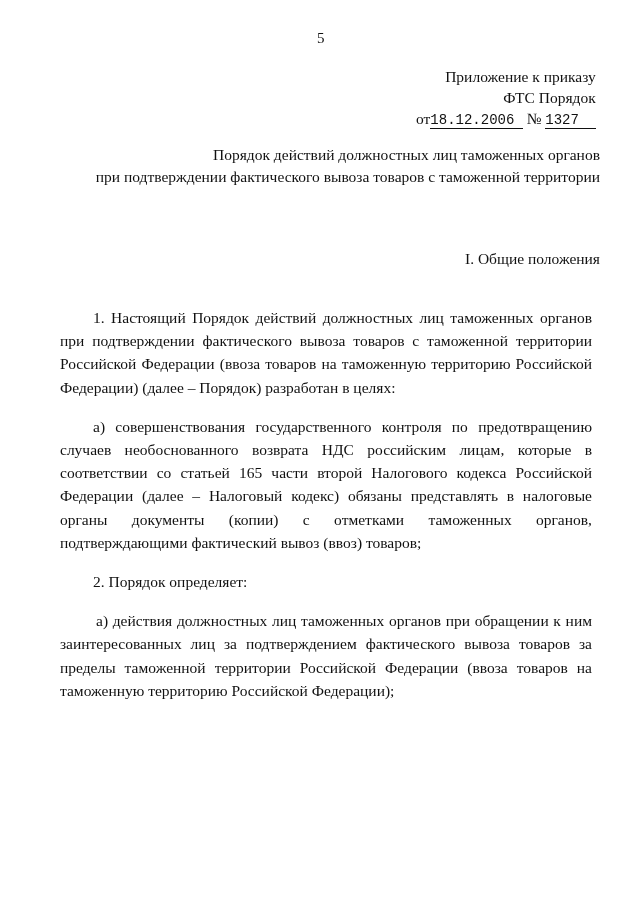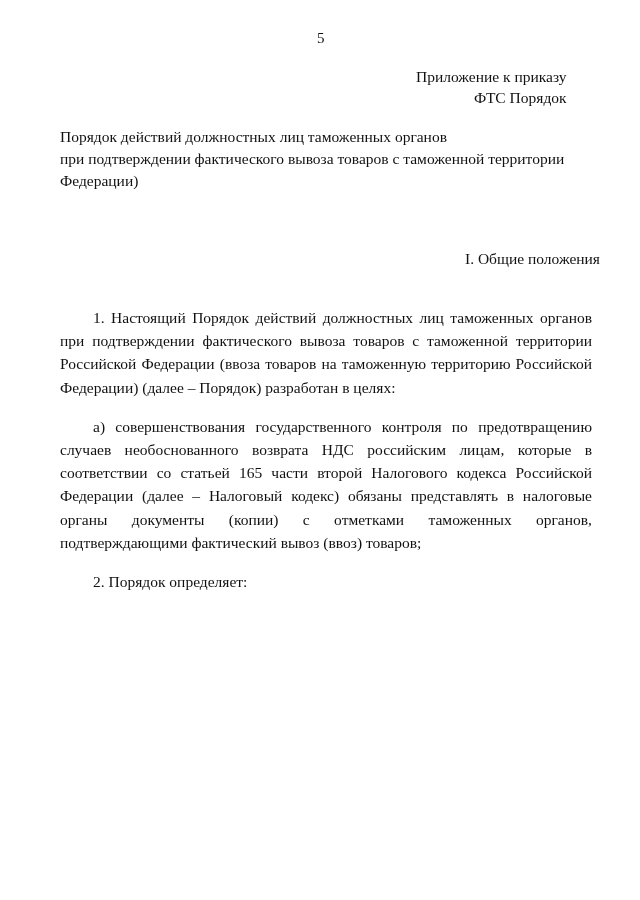--- a/index.html
+++ b/index.html
@@ -17,22 +17,22 @@
       font-size: 15.5px; line-height: 21px;
     }
     .appendix .line { white-space: nowrap; text-align: right; }
     .mono {
       font-family: "Liberation Mono", "DejaVu Sans Mono", monospace;
       font-size: 14px;
       border-bottom: 1px solid #111;
       padding-bottom: 0px;
     }
     .title {
-      position: absolute; top: 126px; left: 60px; width: 540px;
-      text-align: left; font-size: 15.5px; line-height: 22px;
+      position: absolute; top: 144px; left: 60px; width: 540px;
+      text-align: right; font-size: 15.5px; line-height: 22px;
     }
     .title div { white-space: nowrap; }
     .section {
       position: absolute; top: 250px; left: 60px; width: 540px;
       text-align: right; font-size: 15.5px;
     }
     .body-text {
       position: absolute; top: 290px; left: 86px; width: 506px;
       font-size: 15.5px; line-height: 23.2px;
     }
@@ -43,27 +43,32 @@
     }
   </style>
 </head>
 <body>
 
 <div class="page-number">5</div>
 
 <div class="appendix">
   <div class="line">Приложение к приказу</div>
   <div class="line">ФТС Порядок</div>
+  <div class="line">
+    <span>от</span><span class="mono"><span>18.12.2006</span>&nbsp;</span>
+    <span>№</span>
+    <span class="mono"><span>1327</span>&nbsp;&nbsp;</span>
+  </div>
 </div>
 
 <div class="title">
   <div>Порядок действий должностных лиц таможенных органов</div>
   <div>при подтверждении фактического вывоза  товаров с таможенной территории</div>
-  <div>Федерации)</div>
 </div>
 
 <div class="section">I. Общие положения</div>
 
 <div class="body-text">
   <p class="para" style="margin-left:-26px; text-indent:33px; width:532px;">1. Настоящий  Порядок действий должностных лиц таможенных органов при подтверждении фактического вывоза товаров с таможенной территории Российской Федерации (ввоза товаров на таможенную территорию Российской Федерации) (далее – Порядок)  разработан в целях:</p>
   <p class="para" style="margin-left:-26px; text-indent:33px; width:532px;">а) совершенствования государственного контроля  по предотвращению случаев необоснованного возврата НДС российским лицам, которые в соответствии  со статьей 165  части второй  Налогового кодекса Российской Федерации (далее – Налоговый кодекс) обязаны представлять в налоговые органы документы (копии) с отметками таможенных  органов, подтверждающими фактический вывоз  (ввоз) товаров;</p>
   <p class="para" style="margin-left:-26px; text-indent:33px; width:532px;">2.  Порядок определяет:</p>
+  <p class="para" style="margin-left:-26px; text-indent:36px; width:532px;">а) действия должностных лиц таможенных органов при обращении к ним заинтересованных лиц за подтверждением фактического вывоза товаров за пределы таможенной территории Российской Федерации (ввоза товаров на таможенную территорию Российской Федерации);</p>
 </div>
 
 </body></html>

